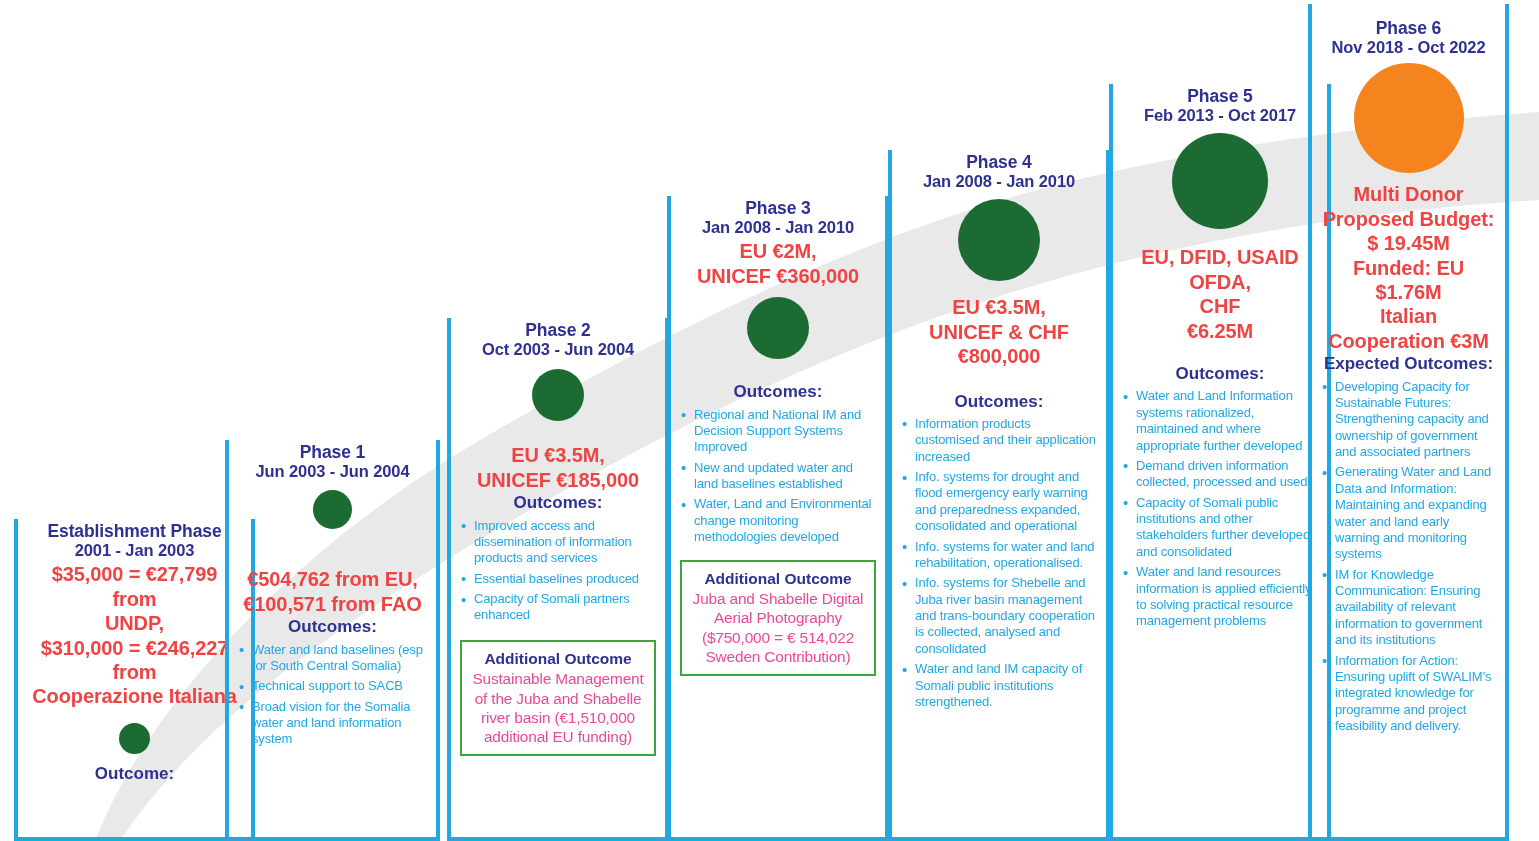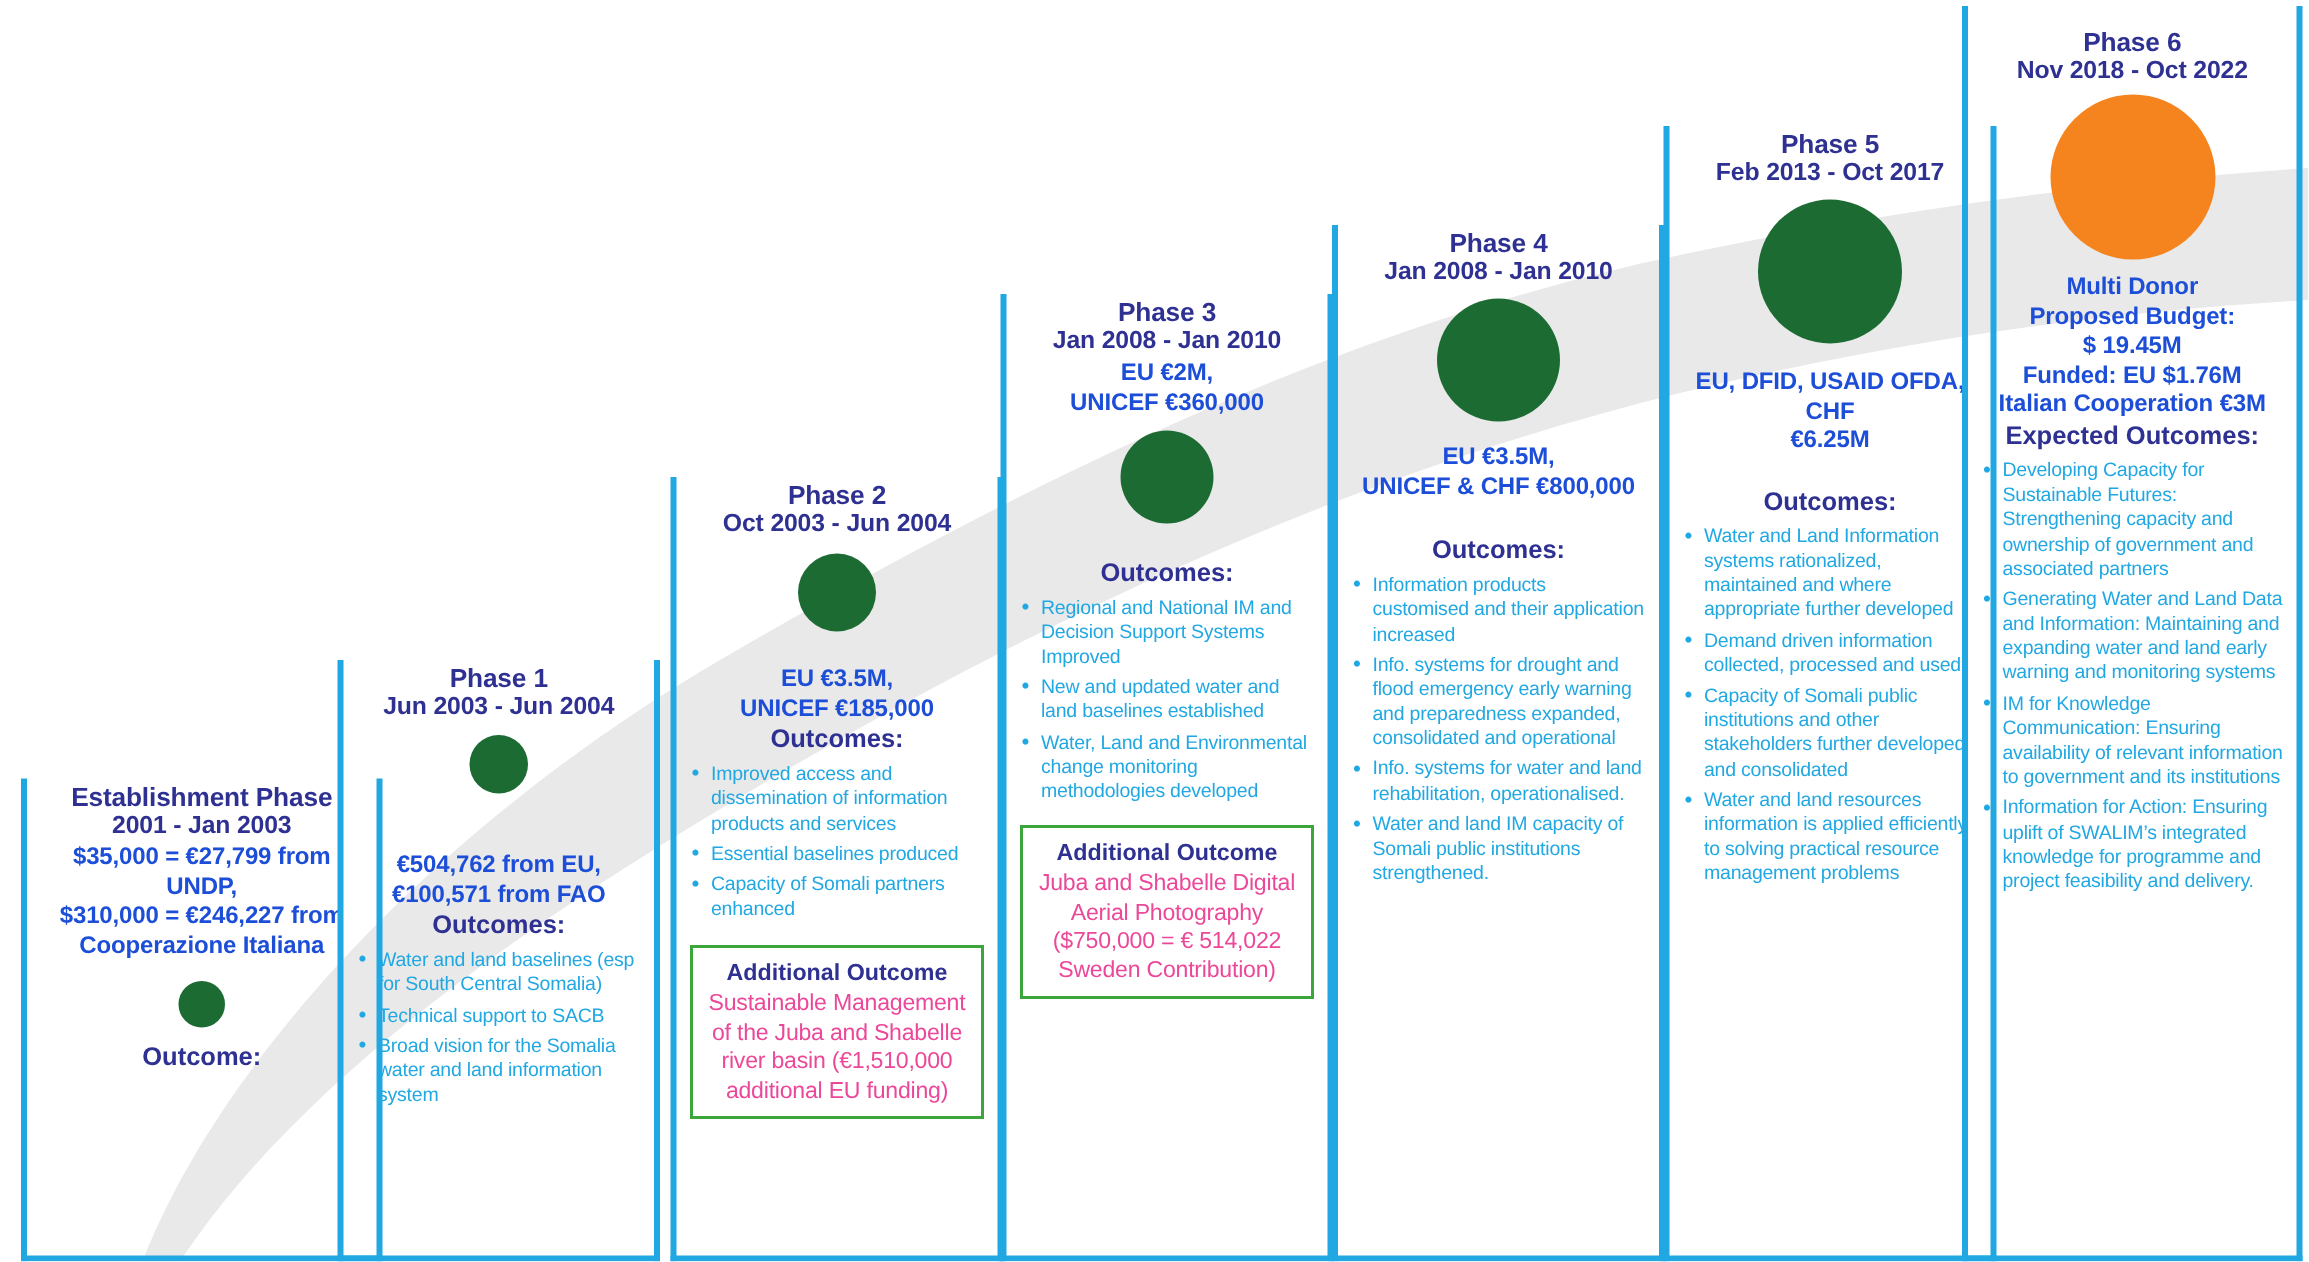--- a/index.html
+++ b/index.html
@@ -53,23 +53,23 @@
   }
   .ph-dates {
     color: #2E3192;
     font-weight: bold;
     font-size: 16.5px;
     line-height: 1.16;
     margin: 0 0 2px 0;
     letter-spacing: -0.1px;
   }
   .ph-funding {
-    color: #1d4ed8;
-    font-weight: bold;
-    font-size: 16px;
+    color: #ef4444;
+    font-weight: bold;
+    font-size: 20px;
     line-height: 1.22;
     margin: 0;
     letter-spacing: -0.1px;
   }
   .ph-outcomes-label {
     color: #2E3192;
     font-weight: bold;
     font-size: 17px;
     line-height: 1.2;
     margin: 1px 0 1px 0;
@@ -228,20 +228,21 @@
     <div class="ph-funding">
       <div>EU €3.5M,</div>
       <div>UNICEF &amp; CHF €800,000</div>
     </div>
     <div style="height:22px"></div>
     <div class="ph-outcomes-label">Outcomes:</div>
     <ul class="bullets">
       <li>Information products customised and  their application increased</li>
       <li>Info. systems for drought and flood emergency early warning and preparedness expanded, consolidated and operational</li>
       <li>Info. systems for  water and land rehabilitation, operationalised.</li>
+      <li>Info. systems for Shebelle and Juba river basin management and trans-boundary cooperation is collected, analysed and consolidated</li>
       <li>Water and land IM capacity of Somali public institutions strengthened.</li>
     </ul>
   </div>
 
   <div class="phase" id="p5" style="left:1109px; top:84px; width:222px; height:757px;">
     <div class="ph-title">Phase 5</div>
     <div class="ph-dates">Feb 2013 - Oct 2017</div>
     <div style="height:6px"></div>
     <div class="circle green" style="width:96px;height:96px;"></div>
     <div style="height:16px"></div>
@@ -253,21 +254,21 @@
     <div style="height:20px"></div>
     <div class="ph-outcomes-label">Outcomes:</div>
     <ul class="bullets">
       <li>Water and Land Information systems rationalized, maintained and where appropriate further developed</li>
       <li>Demand driven information collected, processed and used</li>
       <li>Capacity of  Somali public institutions and other stakeholders further developed and consolidated</li>
       <li>Water and land resources information is applied efficiently to solving practical resource management problems</li>
     </ul>
   </div>
 
-  <div class="phase" id="p6" style="left:1308px; top:4px; width:227px; height:837px;">
+  <div class="phase" id="p6" style="left:1308px; top:4px; width:201px; height:837px;">
     <div class="ph-title" style="padding-top:14px;">Phase 6</div>
     <div class="ph-dates">Nov 2018 - Oct 2022</div>
     <div style="height:4px"></div>
     <div class="circle orange" style="width:110px;height:110px;"></div>
     <div style="height:9px"></div>
     <div class="ph-funding">
       <div>Multi Donor</div>
       <div>Proposed Budget:</div>
       <div>$ 19.45M</div>
       <div>Funded: EU $1.76M</div>

